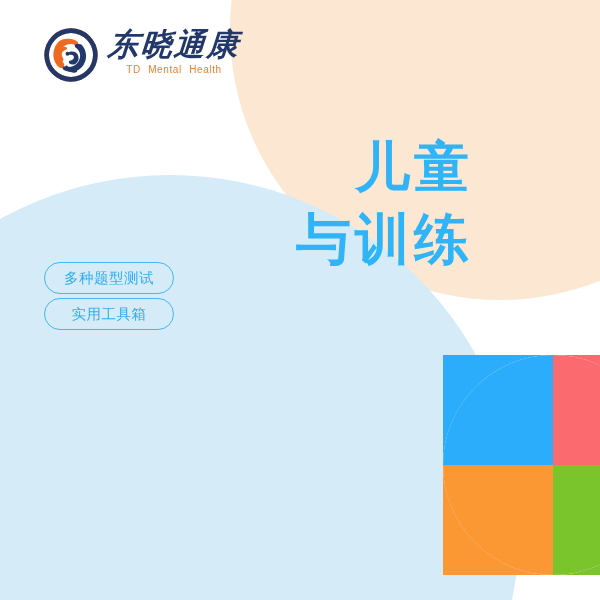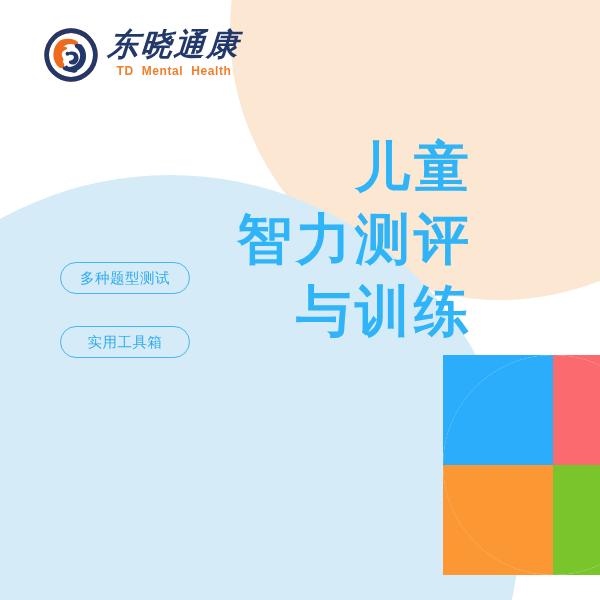--- a/index.html
+++ b/index.html
@@ -51,22 +51,22 @@
     font-weight:bold;
     letter-spacing:2px;
     color:#22386A;
     line-height:1.05;
     white-space:nowrap;
     font-style:italic;
     transform:skewX(-4deg);
   }
   #logo-en{
     margin-top:3px;
-    font-size:12px;
-    font-weight:bold;
+    font-size:10px;
+    font-weight:normal;
     letter-spacing:0.6px;
     color:#F07F2A;
     white-space:nowrap;
     text-align:center;
     word-spacing:4px;
   }
 
   
   #title{
     position:absolute;
@@ -80,23 +80,23 @@
     font-weight:bold;
     font-size:55px;
     line-height:72px;
     letter-spacing:4px;
     white-space:nowrap;
   }
 
   
   #pills{
     position:absolute;
-    left:60px;top:262px;
+    left:44px;top:262px;
     display:flex;flex-direction:column;
-    gap:32px;
+    gap:4px;
   }
   .pill{
     width:130px;height:32px;
     box-sizing:border-box;
     border:1.4px solid #45B7F3;
     border-radius:18px;
     background:transparent;
     display:flex;align-items:center;justify-content:center;
     color:#2FACEF;
     font-family:"DejaVu Sans","Liberation Sans",sans-serif;
@@ -149,21 +149,20 @@
       </svg>
     </div>
     <div id="logo-text">
       <div id="logo-cn">东晓通康</div>
       <div id="logo-en">TD  Mental  Health</div>
     </div>
   </div>
 
   <div id="title">
     <div class="title-line">儿童</div>
-    <div class="title-line">智力测评</div>
     <div class="title-line">与训练</div>
   </div>
 
   <div id="pills">
     <div class="pill">多种题型测试</div>
     <div class="pill">实用工具箱</div>
   </div>
 
   <div id="pinwheel">
     <svg viewBox="0 0 440 440" xmlns="http://www.w3.org/2000/svg">

